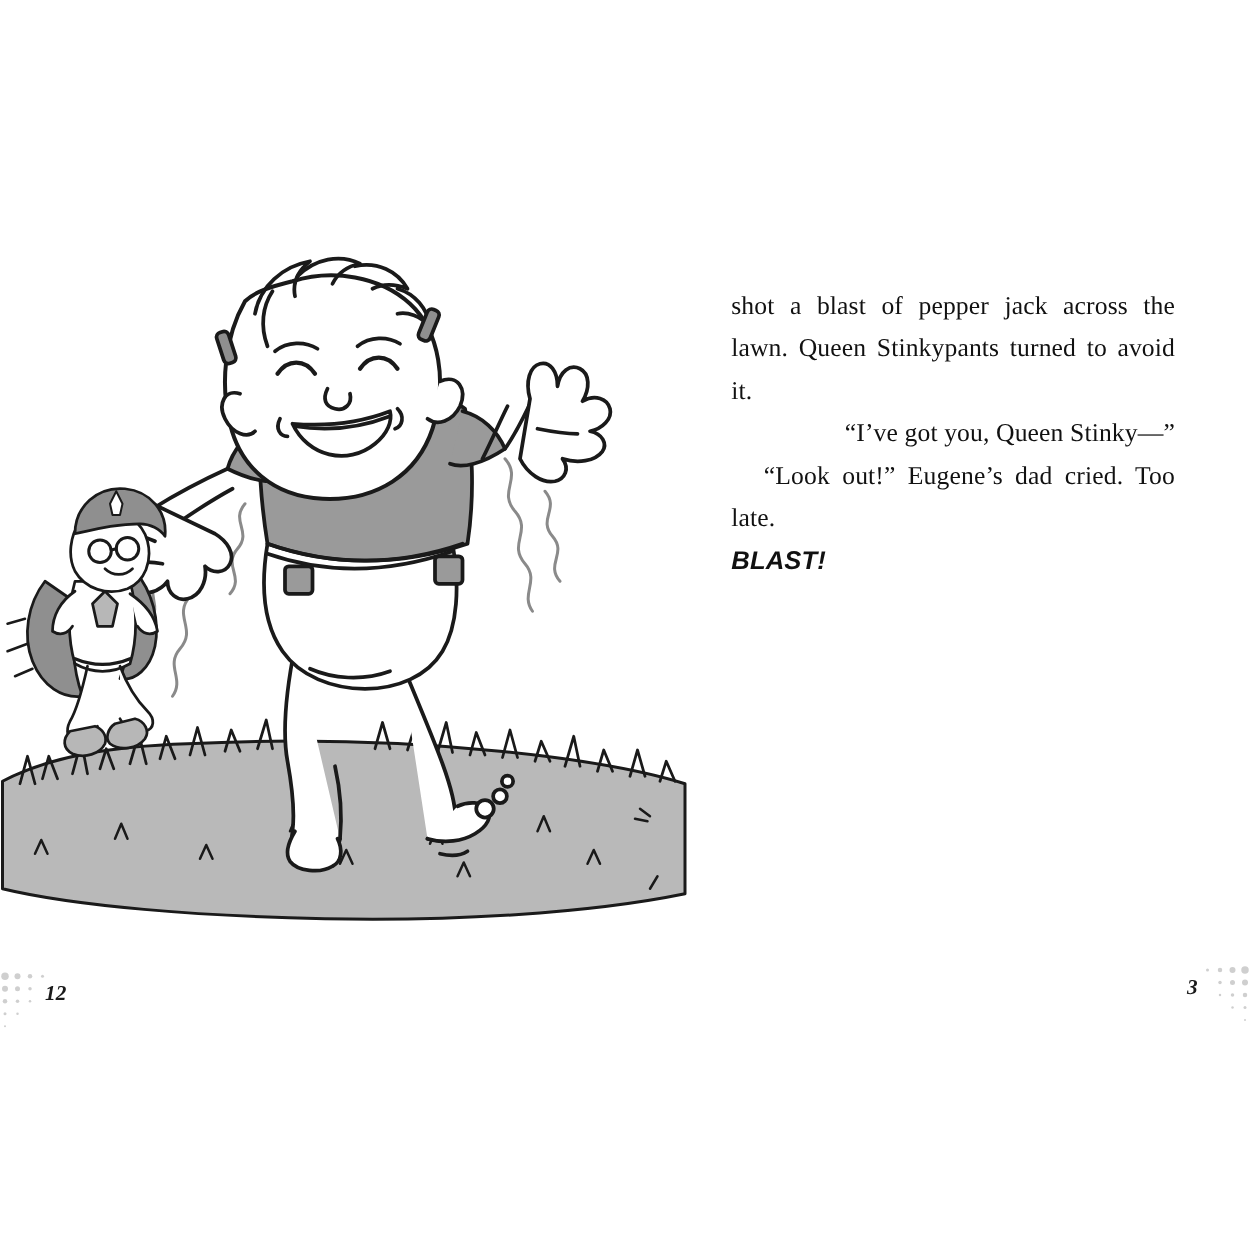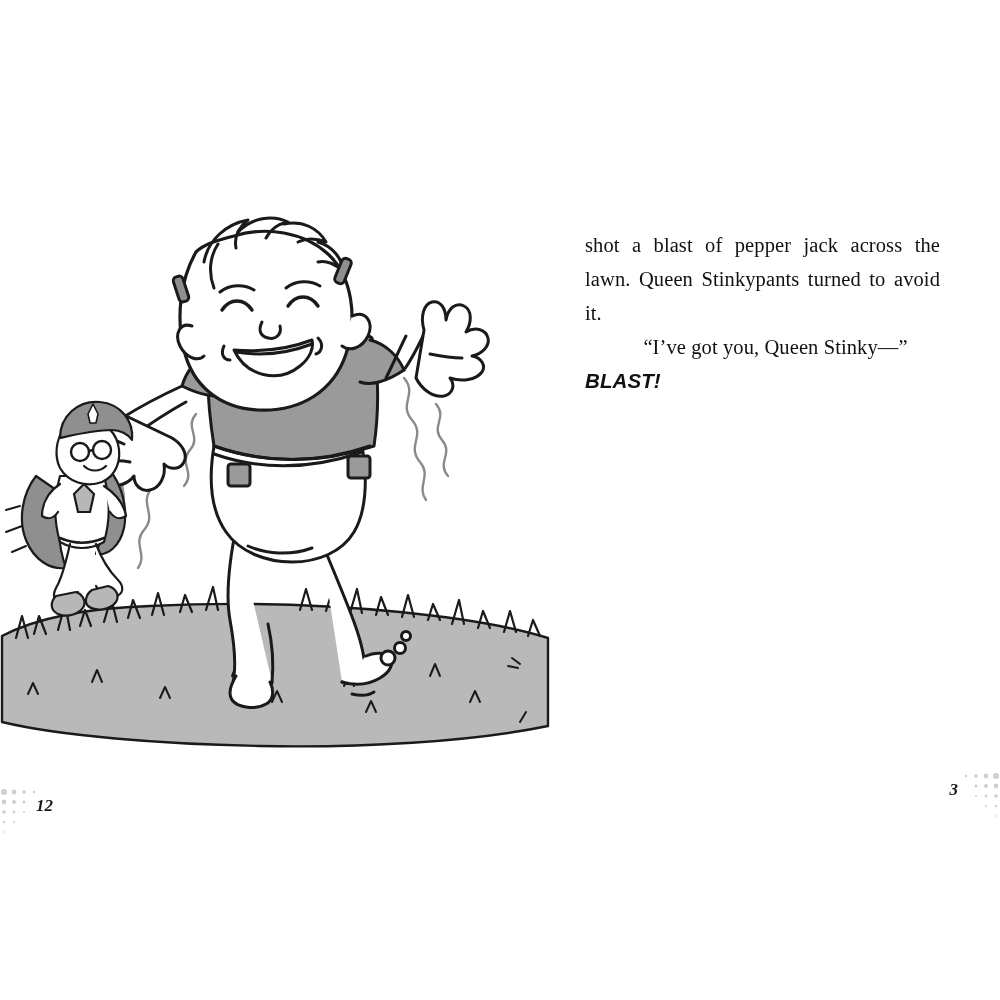--- a/index.html
+++ b/index.html
@@ -21,21 +21,21 @@
     top: 0;
     width: 1000px;
     height: 1000px;
     background: #ffffff;
   }
 
   
   .page-left {
     position: absolute;
     left: 0;
-    top: 16px;
+    top: 5px;
     width: 560px;
     height: 728px;
   }
 
   .illustration {
     position: absolute;
     left: 0;
     top: 130px;
     width: 560px;
     height: 650px;
@@ -72,21 +72,21 @@
 
   .text-column p.indent {
     text-indent: 26px;
   }
 
   .text-column p.noindent {
     text-indent: 0;
   }
 
   .text-column p.last-line {
-    text-align: center;
+    text-align: right;
   }
 
   .sfx {
     margin: 0;
     font-family: Liberation Sans, sans-serif;
     font-weight: bold;
     font-style: italic;
     font-size: 22px;
     line-height: 31px;
     letter-spacing: -0.3px;
@@ -313,20 +313,21 @@
       </g>
     </svg>
 
     <div class="folio folio-left">12</div>
   </div>
 
   <div class="page-right">
     <div class="text-column">
       <p class="noindent">shot a blast of pepper jack across the lawn. Queen Stinkypants turned to avoid it.</p>
       <p class="indent last-line">“I’ve got you, Queen Stinky—”</p>
+      <p class="indent">“Look out!” Eugene’s dad cried. Too late.</p>
       <p class="sfx">BLAST!</p>
     </div>
 
     <svg class="halftone halftone-right" viewBox="0 0 62 62">
       <g fill="#cfcfcf">
         <circle cx="58" cy="4" r="3"></circle>
           <circle cx="48" cy="4" r="2.4"></circle>
           <circle cx="38" cy="4" r="1.8"></circle>
           <circle cx="28" cy="4" r="1.2"></circle>
         <circle cx="58" cy="14" r="2.4"></circle>

